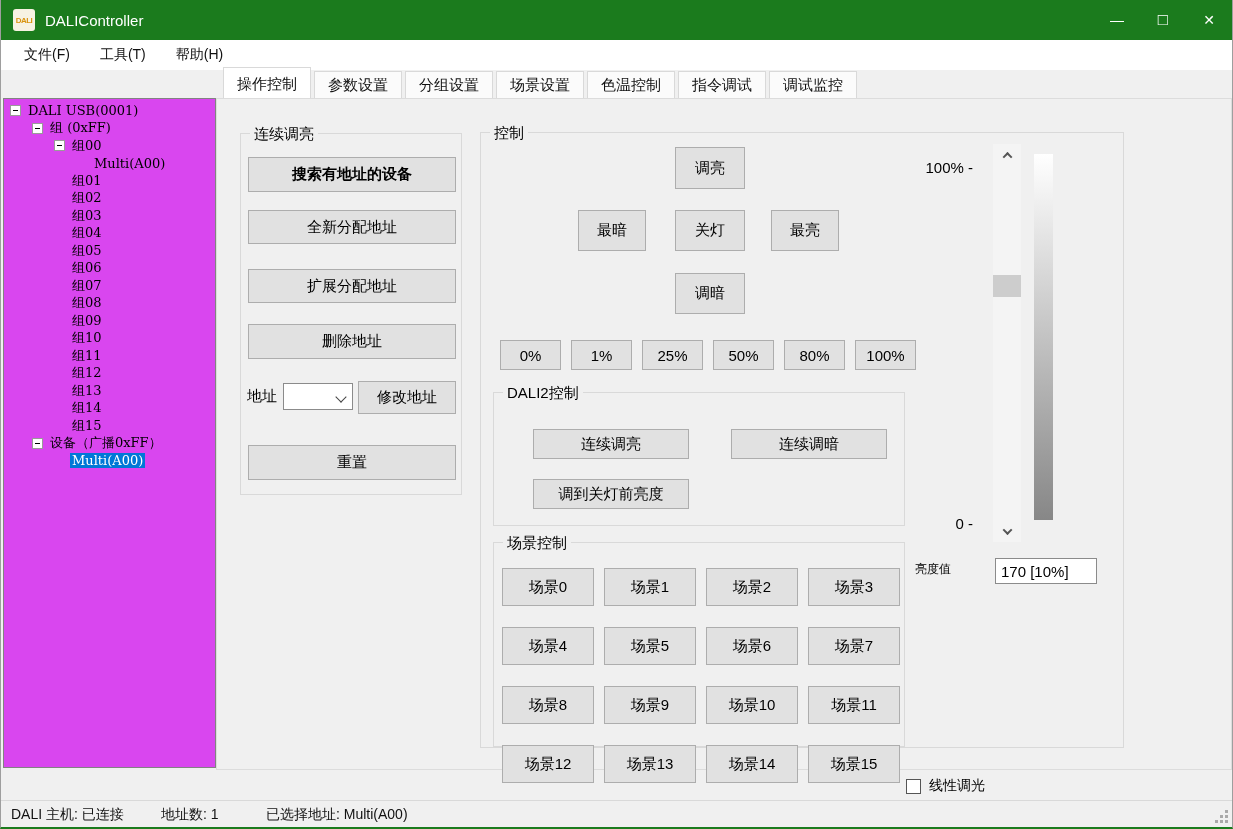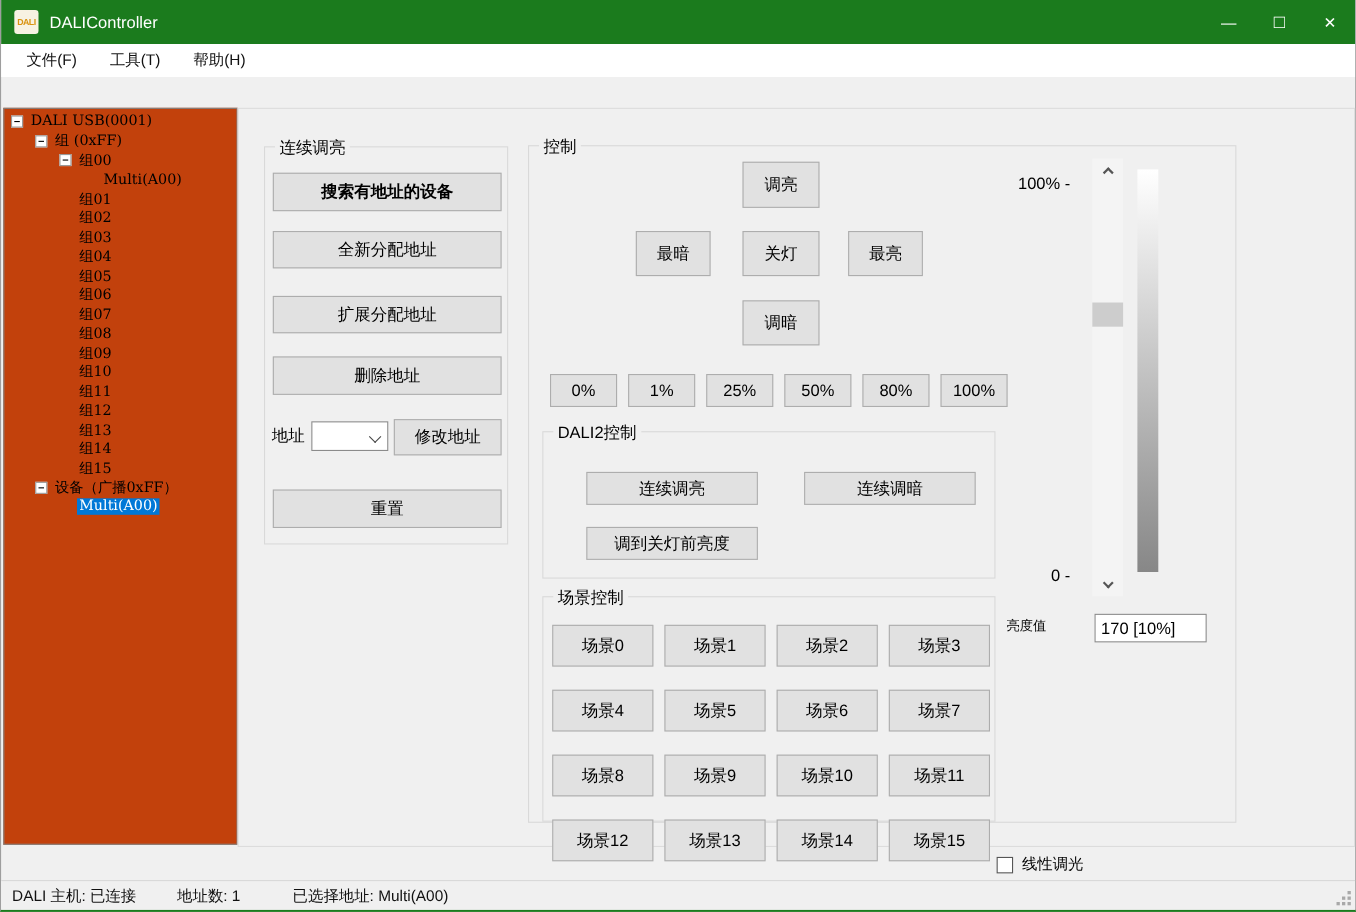--- a/index.html
+++ b/index.html
@@ -13,21 +13,21 @@
   .titlebar{position:absolute;top:0;left:0;right:0;height:40px;background:#1b7b1d;color:#fff;display:flex;align-items:center;}
   .app-icon{width:22px;height:22px;margin-left:12px;background:#f7f2e2;border-radius:3px;display:flex;align-items:center;justify-content:center;font-size:8px;font-weight:bold;color:#d9930f;letter-spacing:-0.5px;overflow:hidden;}
   .title-text{margin-left:10px;font-size:15px;}
   .win-controls{margin-left:auto;display:flex;height:100%;}
   .win-btn{width:46px;height:100%;display:flex;align-items:center;justify-content:center;font-size:14px;color:#fff;}
   .win-btn.max{font-size:17px;}
   
   .menubar{position:absolute;top:40px;left:0;right:0;height:30px;background:#ffffff;display:flex;align-items:center;padding-left:8px;}
   .menu-item{padding:0 15px;font-size:14px;color:#111;}
   
-  .tree-panel{position:absolute;left:2px;top:98px;width:213px;height:670px;background:#c2410c;border:1px solid #828282;
+  .tree-panel{position:absolute;left:2px;top:98px;width:213px;height:670px;background:#d946ef;border:1px solid #828282;
     box-sizing:border-box;overflow:hidden;font-family:"DejaVu Serif",serif;font-size:13px;padding-top:3px;}
   .tree-row{display:flex;align-items:center;height:17.5px;padding-left:6px;white-space:nowrap;color:#000;}
   .expander{width:11px;height:11px;border:1px solid #9a9a9a;background:#fff;margin-right:5px;flex:none;position:relative;box-sizing:border-box;}
   .expander::after{content:"";position:absolute;left:2px;right:2px;top:4px;border-top:1px solid #000;}
   .tree-row.leaf .expander{visibility:hidden;}
   .tree-label{padding:0 2px;}
   .tree-row.selected .tree-label{background:#0078d7;color:#fff;}
   
   .tabs{position:absolute;left:222px;top:67px;height:31px;display:flex;align-items:flex-end;z-index:3;}
   .tab{box-sizing:border-box;height:27px;padding:4px 13px 0;margin-right:3px;background:#fbfbfb;border:1px solid #d9d9d9;border-bottom:none;font-size:15px;color:#111;}
@@ -212,20 +212,30 @@
         <span class="expander"></span>
         <span class="tree-label">设备（广播0xFF）</span>
       </div>
 
       <div class="tree-row selected leaf" style="margin-left: 44px;">
         <span class="expander"></span>
         <span class="tree-label">Multi(A00)</span>
       </div>
     </div>
 
+  <div class="tabs">
+
+  <div class="tab active"><span>操作控制</span></div>
+      <div class="tab"><span>参数设置</span></div>
+      <div class="tab"><span>分组设置</span></div>
+      <div class="tab"><span>场景设置</span></div>
+      <div class="tab"><span>色温控制</span></div>
+      <div class="tab"><span>指令调试</span></div>
+      <div class="tab"><span>调试监控</span></div>
+    </div>
 
   <div class="tab-page">
 
     <div class="groupbox" id="addr-group">
       <div class="gb-title">连续调亮</div>
       <div class="btn addr-b1">搜索有地址的设备</div>
       <div class="btn addr-b2">全新分配地址</div>
       <div class="btn addr-b3">扩展分配地址</div>
       <div class="btn addr-b4">删除地址</div>
       <div class="addr-label">地址</div>

